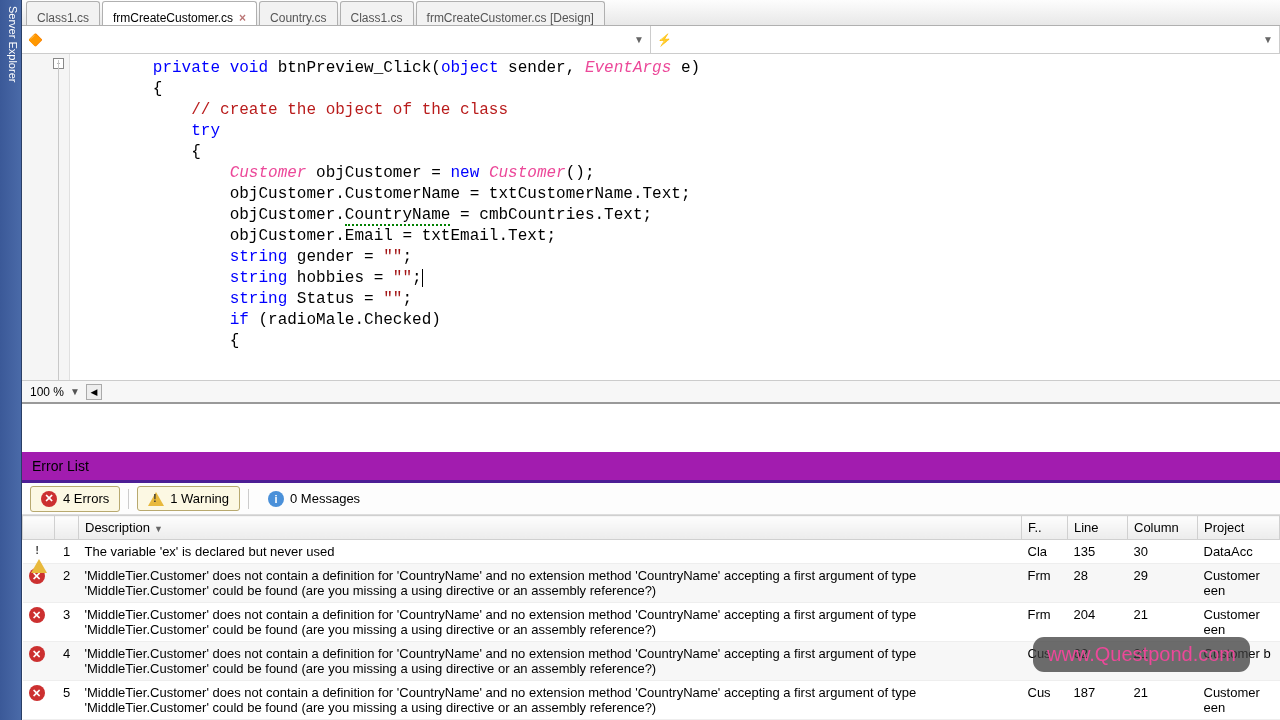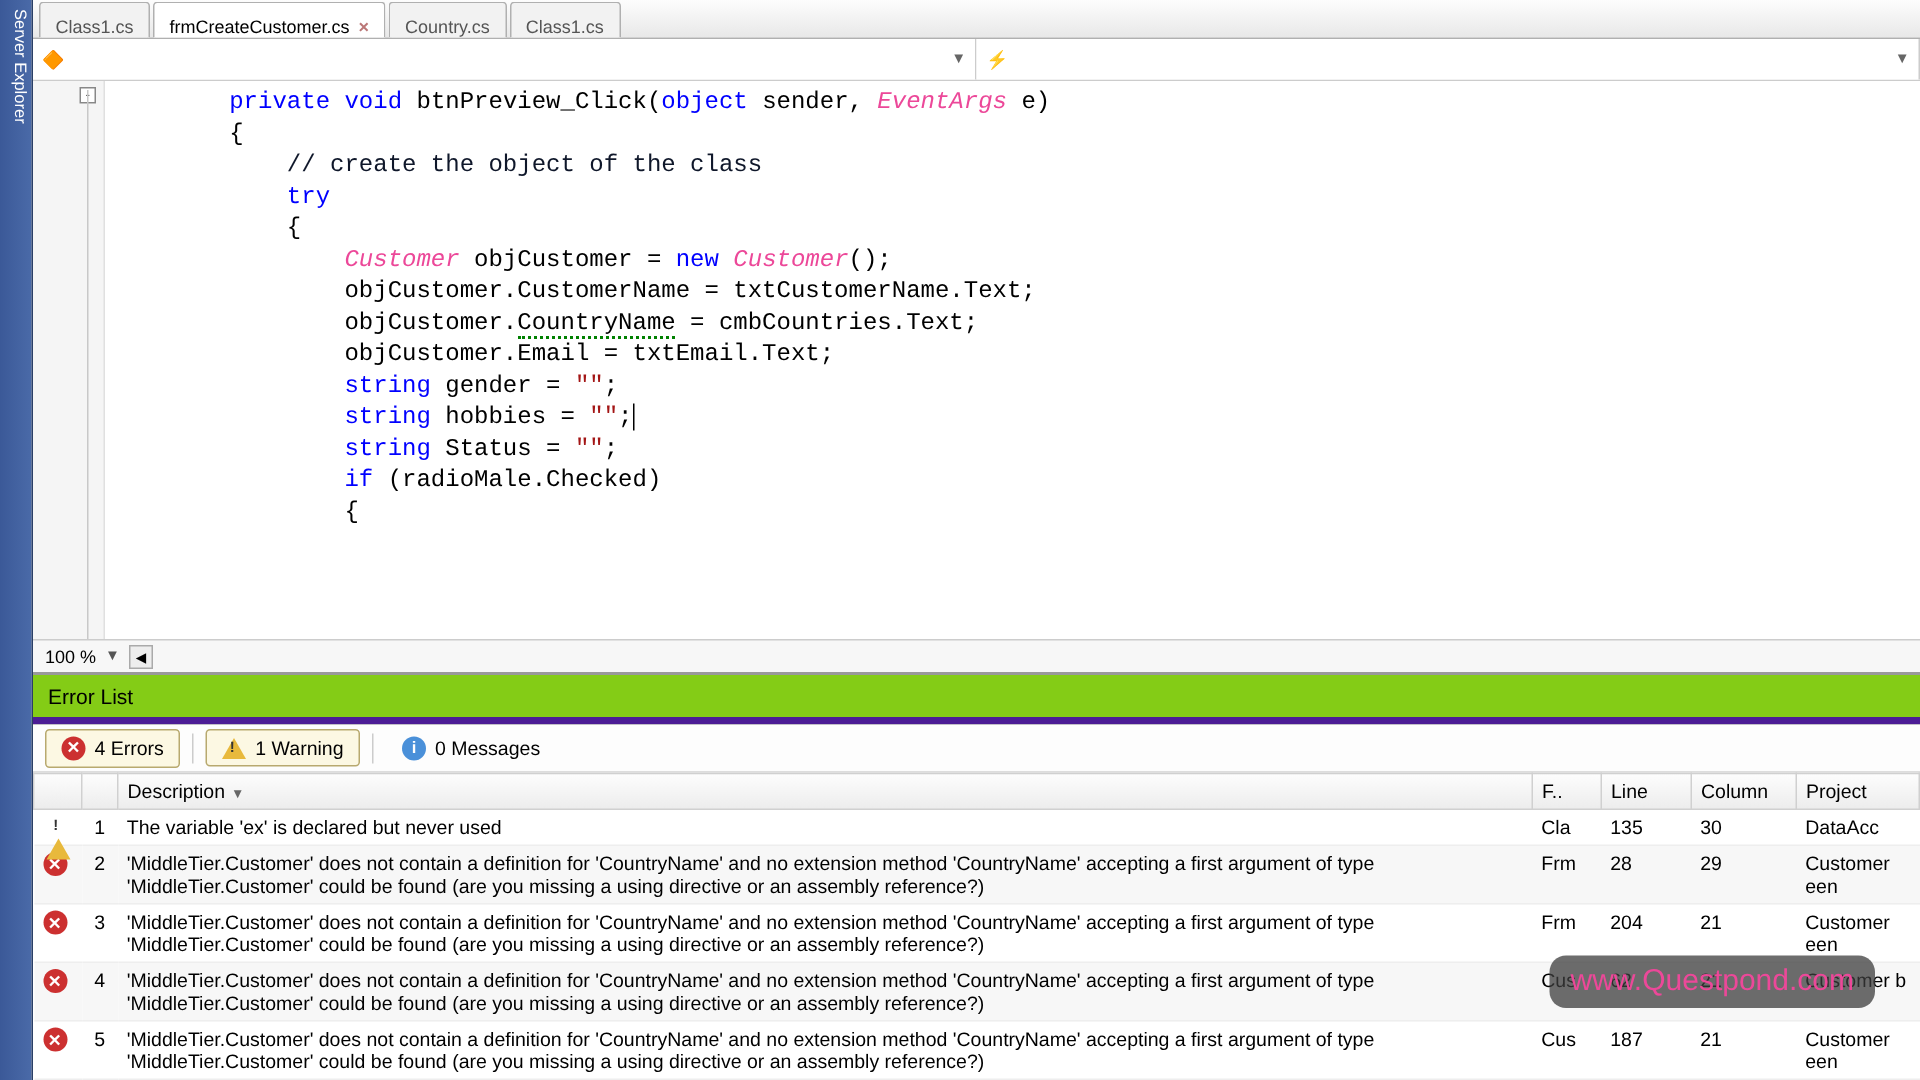--- a/index.html
+++ b/index.html
@@ -15,29 +15,29 @@
 .nav-combo { flex:1; display:flex; align-items:center; padding:0 6px; border-right:1px solid #ccc; background:#fff; font-size:13px; }
 .nav-combo .arrow { margin-left:auto; color:#666; font-size:10px; }
 .nav-icon { width:16px; height:16px; margin-right:6px; display:inline-flex; align-items:center; justify-content:center; font-size:12px; }
 .code-area { flex:1; display:flex; background:#fff; overflow:hidden; }
 .gutter { width:48px; background:#f5f5f5; border-right:1px solid #e0e0e0; position:relative; }
 .fold-line { position:absolute; left:36px; top:6px; bottom:0; width:1px; background:#c8c8c8; }
 .fold-box { position:absolute; left:31px; top:4px; width:11px; height:11px; border:1px solid #888; background:#fff; font-size:9px; line-height:9px; text-align:center; color:#555; }
 .code-text { flex:1; padding:4px 6px; font-family:Consolas,"Courier New",monospace; font-size:16px; line-height:21px; white-space:pre; overflow:hidden; color:#000; }
 .kw { color:#0000ff; }
 .type { color:#ec4899;font-style:italic; }
-.cm { color:#0f172a; }
+.cm { color:#b91c1c; }
 .str { color:#a31515; }
 .wavy { border-bottom:2px dotted #008000; }
 .caret { border-right:1px solid #000; }
 .zoom-bar { height:22px; display:flex; align-items:center; padding:0 8px; font-size:12px; border-top:1px solid #ccc; background:#f7f7f7; gap:6px; }
 .zoom-bar .dd { font-size:10px; color:#555; }
 .zoom-bar .scroll-btn { width:16px; height:16px; border:1px solid #aaa; background:#eee; font-size:9px; display:flex; align-items:center; justify-content:center; }
 .error-list-panel { border-top:2px solid #999; background:#fff; }
-.el-title { padding:6px 10px; font-size:14px; background:#84cc16; border-bottom:5px solid #4c1d95; }
+.el-title { padding:6px 10px; font-size:14px; background:#a21caf; border-bottom:3px solid #4c1d95;margin-top:48px; }
 .el-toolbar { height:32px; display:flex; align-items:center; gap:8px; padding:0 8px; background:#fdfdfd; border-bottom:1px solid #ddd; }
 .el-btn { display:flex; align-items:center; gap:6px; padding:4px 10px; border:1px solid transparent; border-radius:3px; font-size:13px; cursor:pointer; }
 .el-btn.active { border:1px solid #b8a96f; background:#fcf8e3; }
 .ico-err { width:16px; height:16px; border-radius:50%; background:#cc3030; color:#fff; font-size:11px; font-weight:bold; display:flex; align-items:center; justify-content:center; }
 .ico-warn { width:0; height:0; border-left:8px solid transparent; border-right:8px solid transparent; border-bottom:14px solid #e8b93c; position:relative; }
 .ico-warn::after { content:"!"; position:absolute; left:-3px; top:1px; font-size:10px; font-weight:bold; color:#333; }
 .ico-msg { width:16px; height:16px; border-radius:50%; background:#4a90d9; color:#fff; font-size:11px; font-weight:bold; display:flex; align-items:center; justify-content:center; }
 .el-sep { width:1px; height:20px; background:#ccc; }
 .el-grid { width:100%; border-collapse:collapse; font-size:13px; table-layout:fixed; }
 .el-grid th { background:linear-gradient(#fdfdfd,#ececec); border:1px solid #d0d0d0; padding:4px 6px; text-align:left; font-weight:400; }
@@ -67,20 +67,23 @@
       <div class="doc-tab active">
           <span>frmCreateCustomer.cs</span>
           <span class="close-x">×</span>
         </div>
       <div class="doc-tab">
           <span>Country.cs</span>
         </div>
       <div class="doc-tab">
           <span>Class1.cs</span>
         </div>
+      <div class="doc-tab">
+          <span>frmCreateCustomer.cs [Design]</span>
+        </div>
     </div>
     <div class="nav-bar">
       <div class="nav-combo">
         <span class="nav-icon">🔶</span>
         <span class="arrow">▼</span>
       </div>
       <div class="nav-combo">
         <span class="nav-icon">⚡</span>
         <span class="arrow">▼</span>
       </div>

